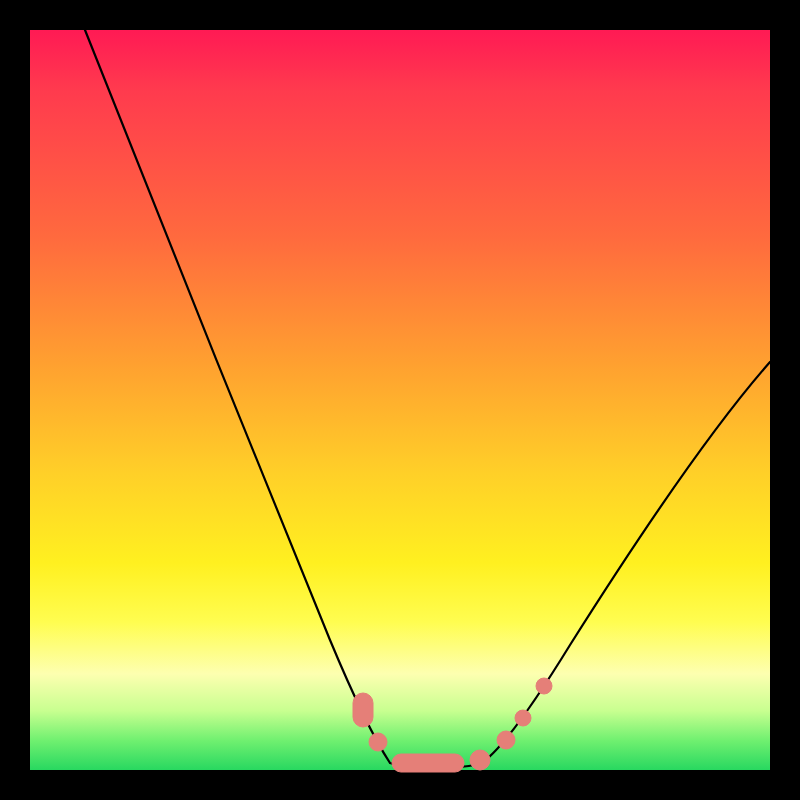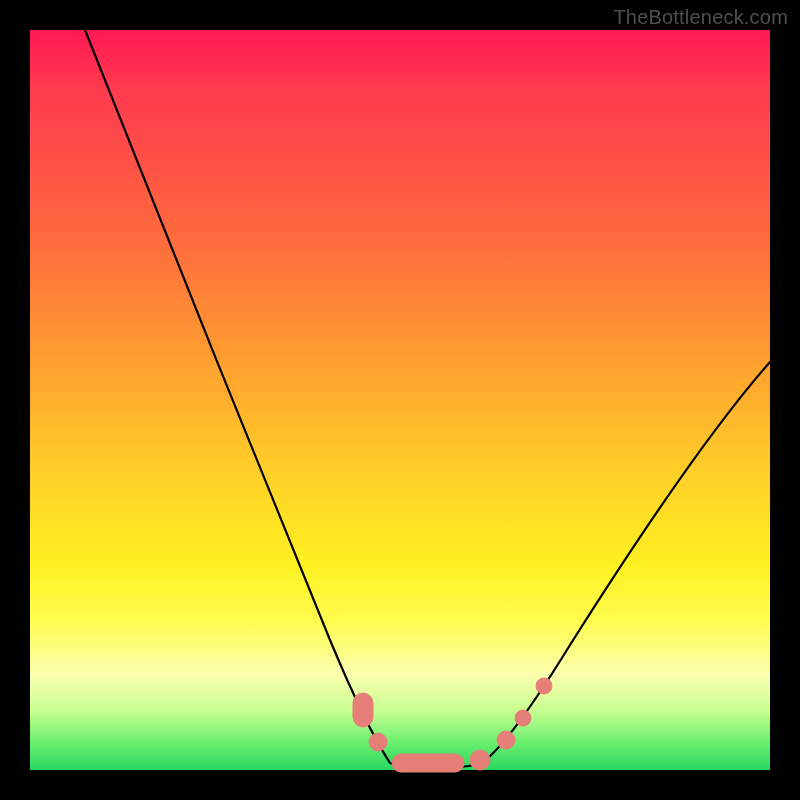--- a/index.html
+++ b/index.html
@@ -89,14 +89,13 @@
         <circle class="bead" cx="348" cy="712" r="9"></circle>
         <rect class="bead" x="362" y="724" width="72" height="18" rx="9" ry="9"></rect>
         <circle class="bead" cx="450" cy="730" r="10"></circle>
         <circle class="bead" cx="476" cy="710" r="9"></circle>
         <circle class="bead" cx="493" cy="688" r="8"></circle>
         <circle class="bead" cx="514" cy="656" r="8"></circle>
       </g>
     </svg>
 
   </div>
-  <div class="attribution">TheBottleneck.com</div>
 </div>
 
 </body></html>

